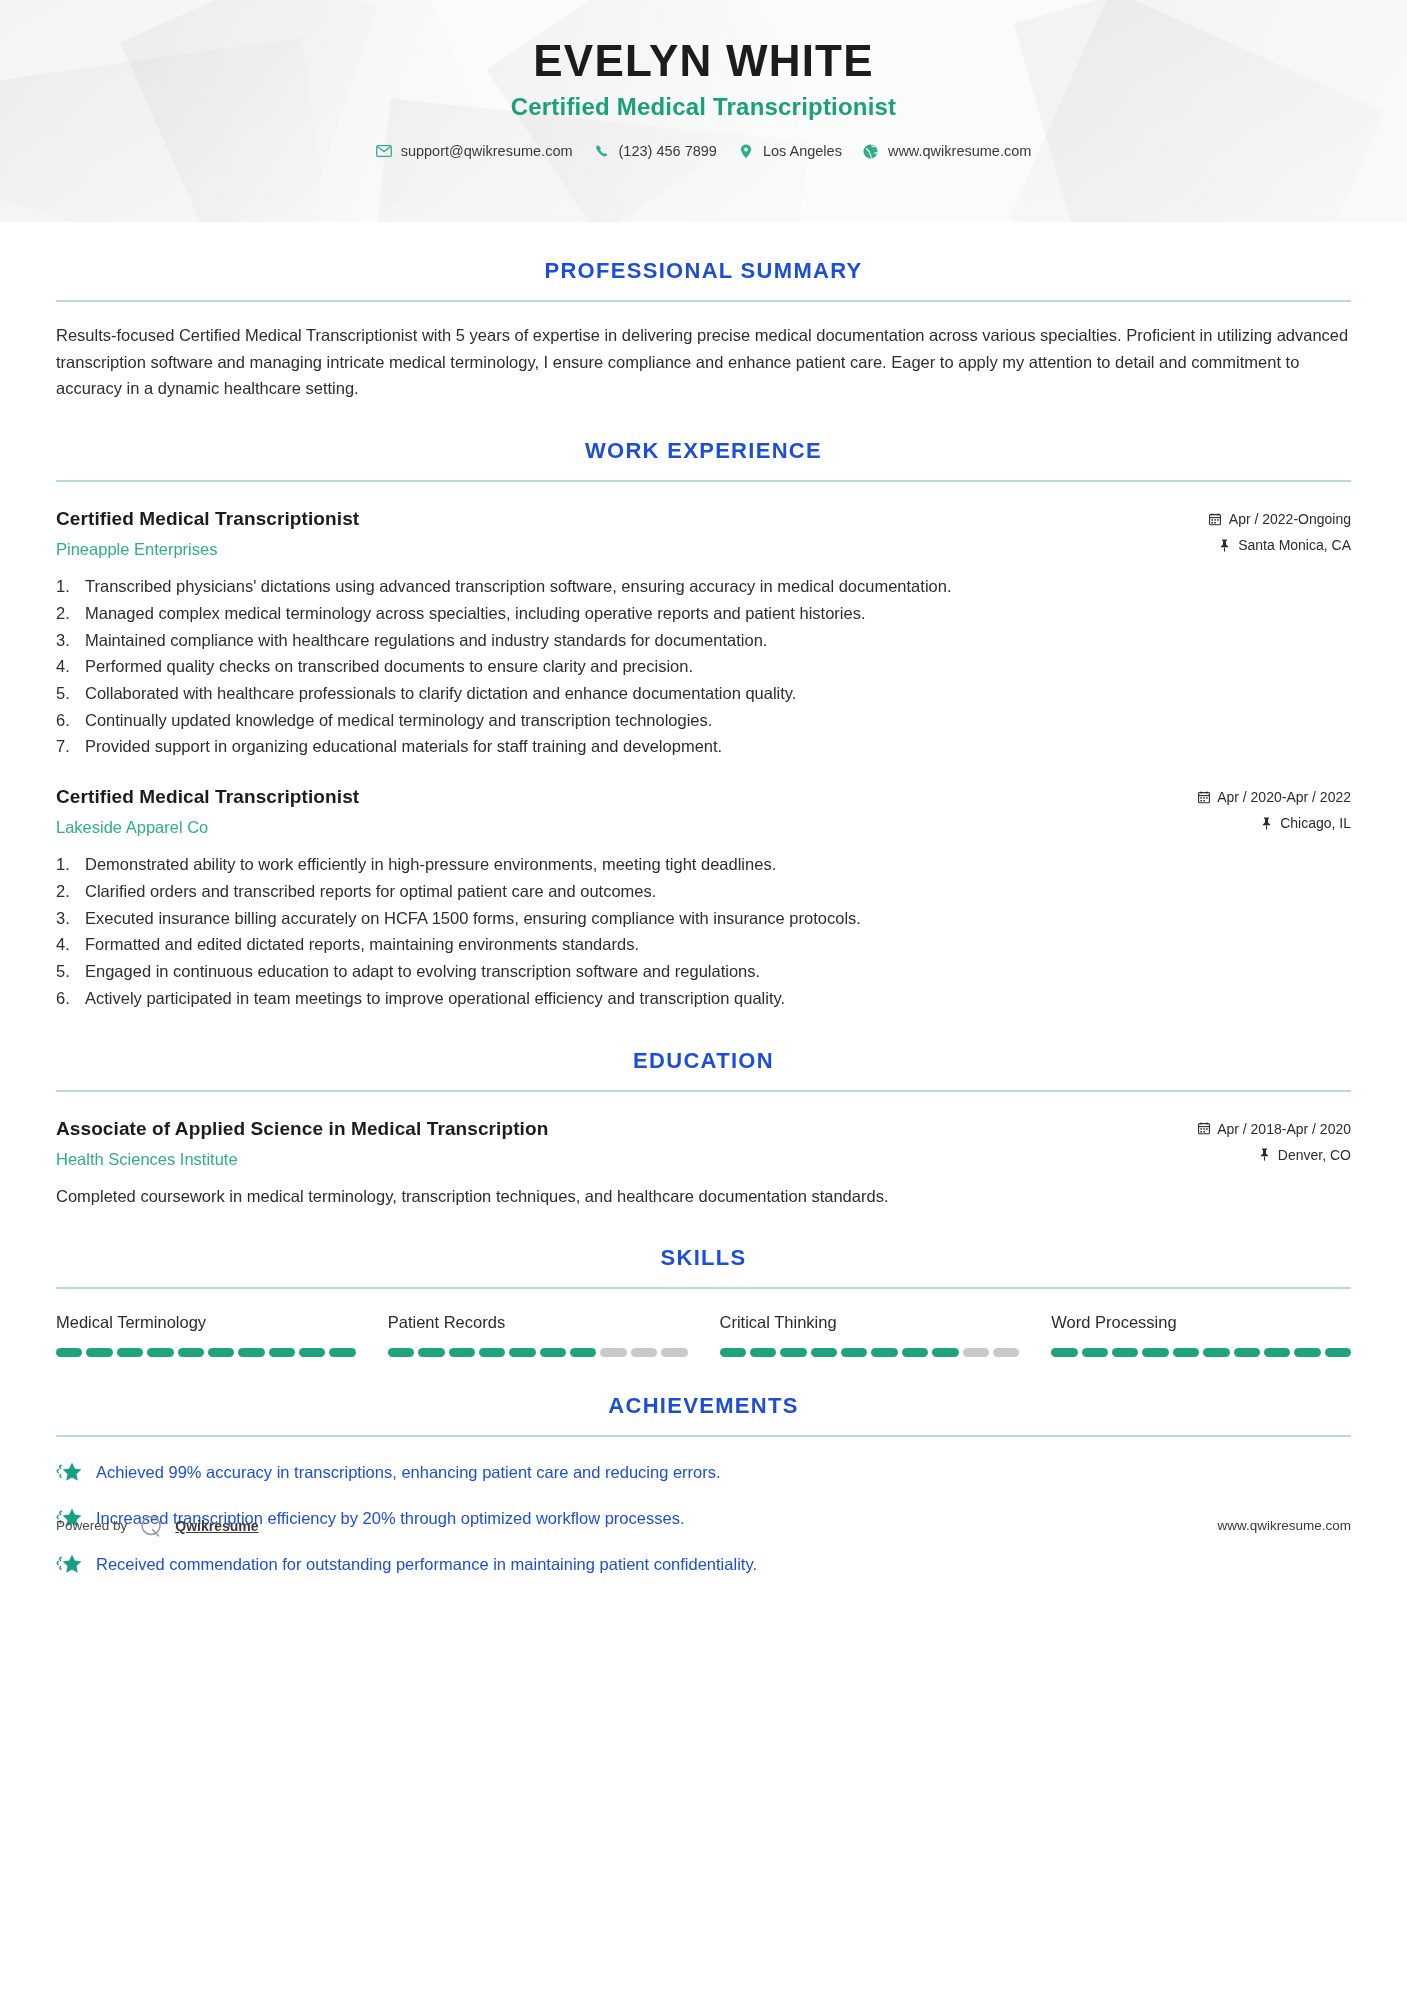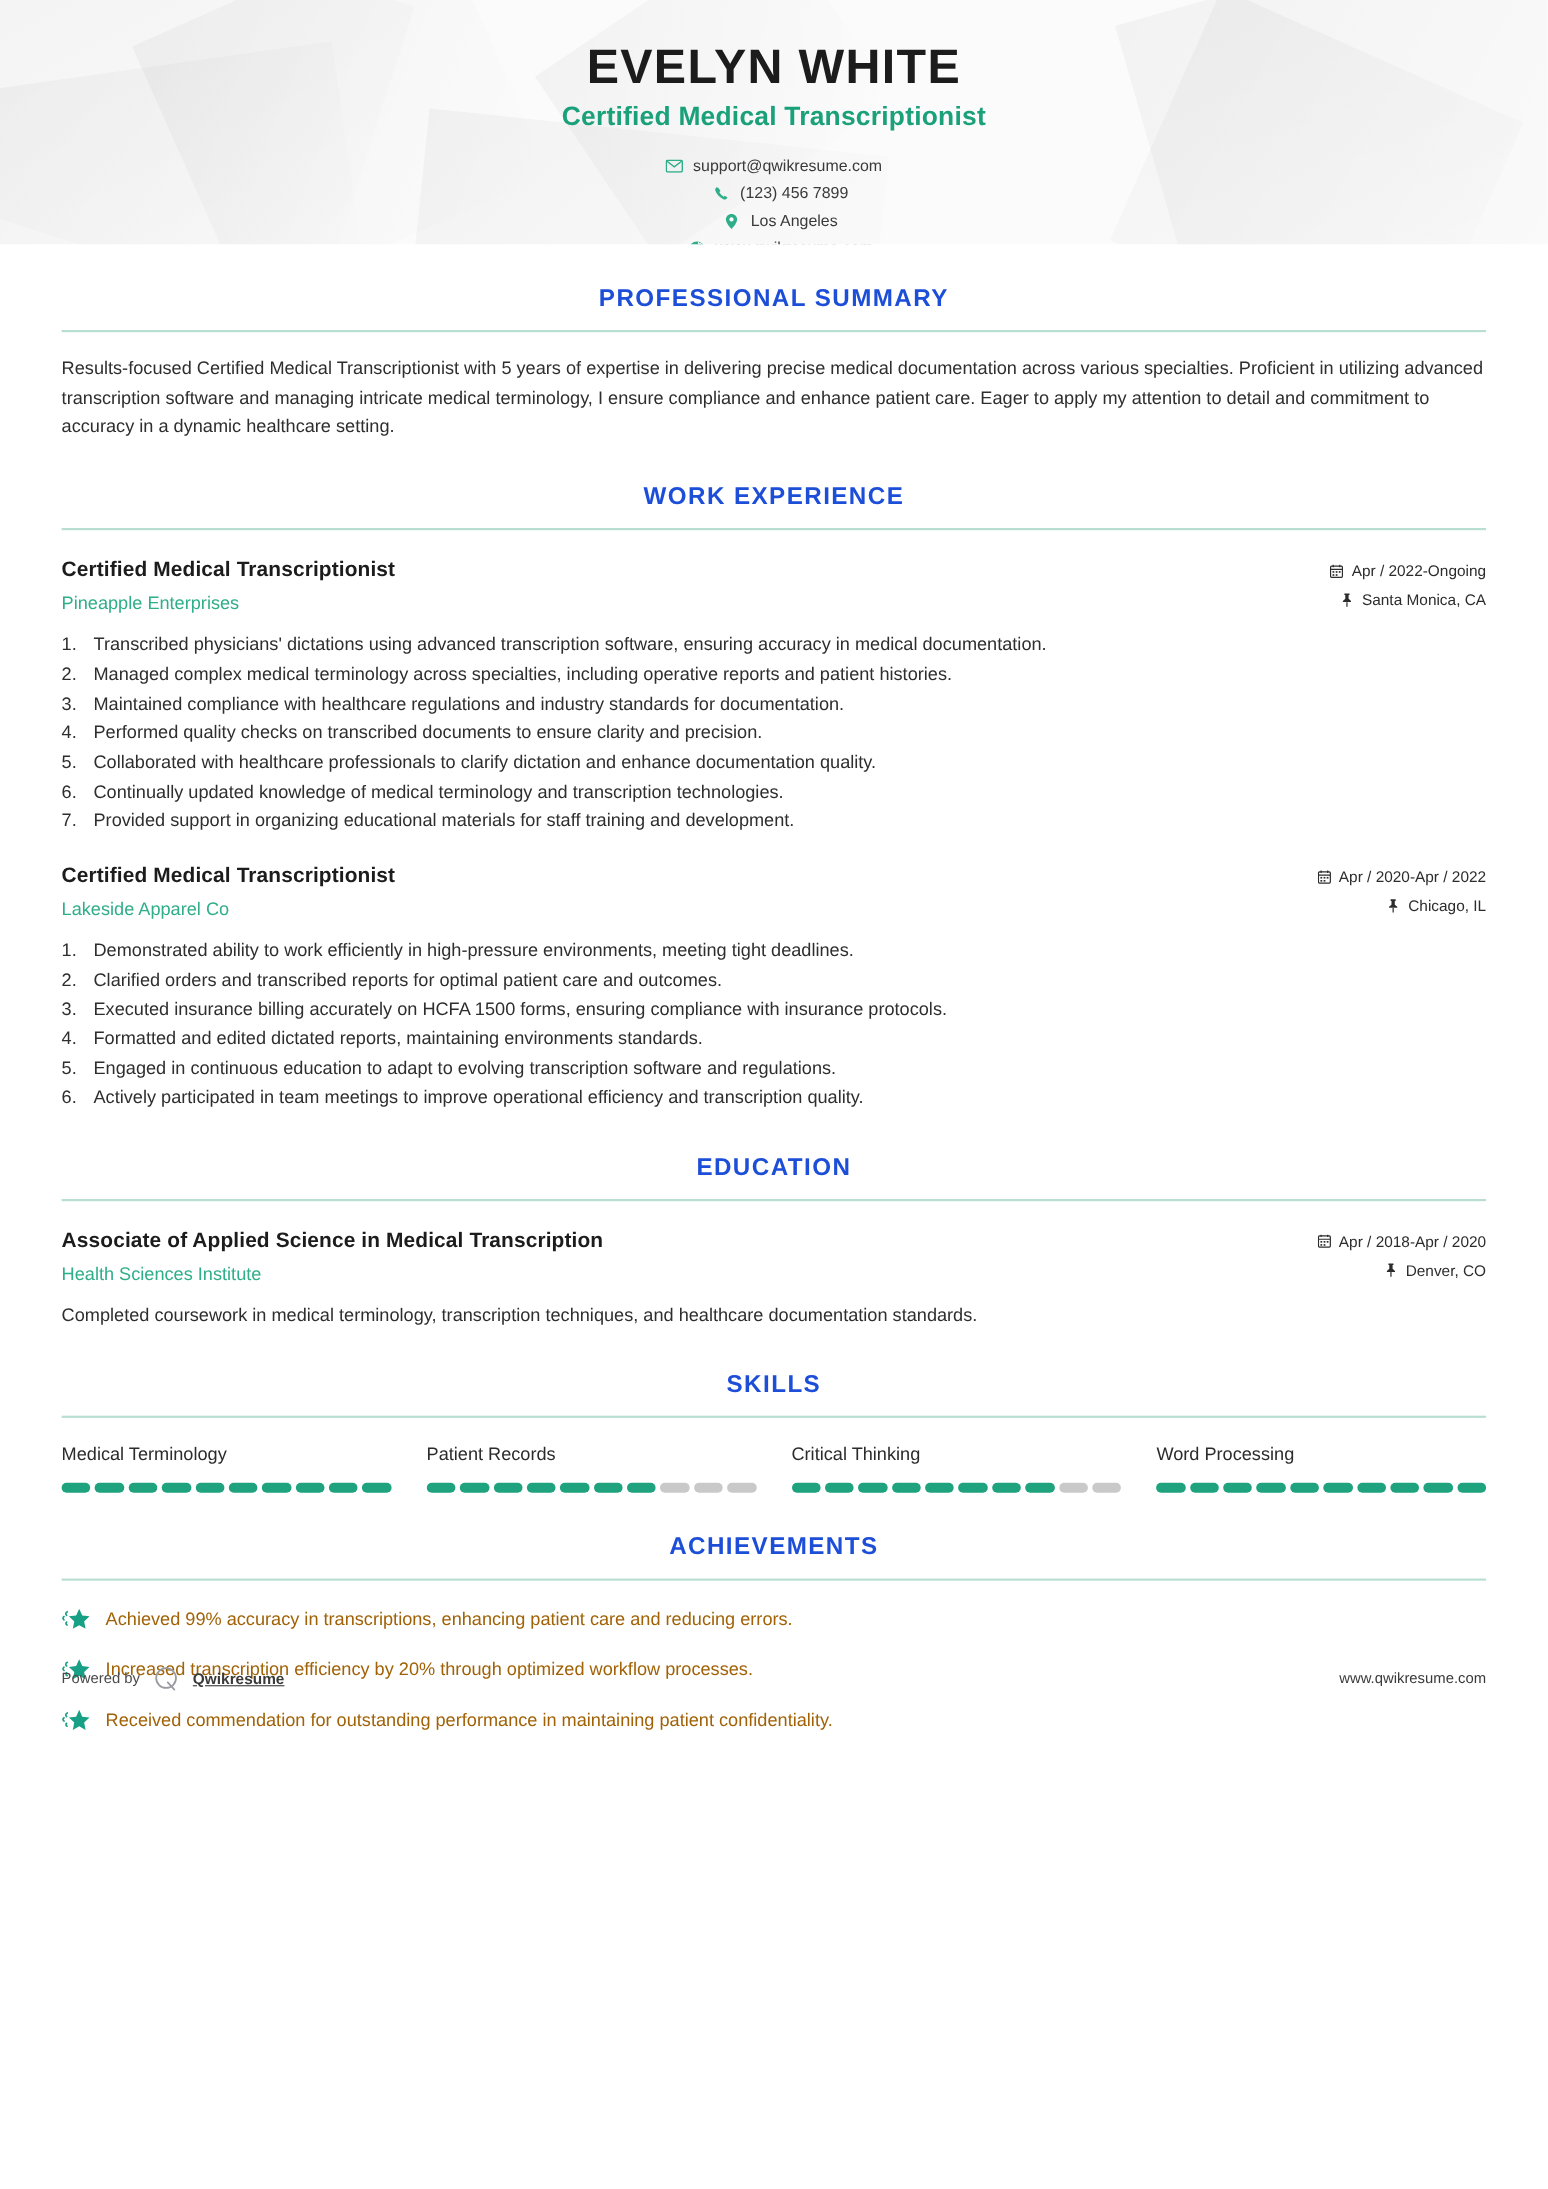--- a/index.html
+++ b/index.html
@@ -56,21 +56,20 @@
   }
 
   .contact-row {
     margin-top: 22px;
     display: flex;
     justify-content: center;
     align-items: center;
     gap: 9px;
     font-size: 14.5px;
     color: #3a3a3a;
-    flex-direction: column;
   }
   .contact-item { display: flex; align-items: center; gap: 9px; }
   .contact-item + .contact-item { margin-left: 12px; }
   .c-icon { display: inline-flex; align-items: center; justify-content: center; width: 16px; height: 16px; }
   .c-icon svg { display:block; }
 
   
   .page { padding: 0 56px; position: relative; }
 
   .section-title {
@@ -157,21 +156,21 @@
   .seg.on { background: #1fa37f; }
 
   
   .ach-list { margin-top: 24px; }
   .ach-item {
     display: flex;
     align-items: center;
     gap: 14px;
     margin-bottom: 22px;
     font-size: 16.5px;
-    color: #a16207;
+    color: #1d4ed8;
   }
   .ach-icon { flex: 0 0 auto; width: 26px; height: 24px; }
 
   
   .footer {
     position: absolute;
     left: 56px;
     right: 56px;
     bottom: 38px;
     display: flex;

